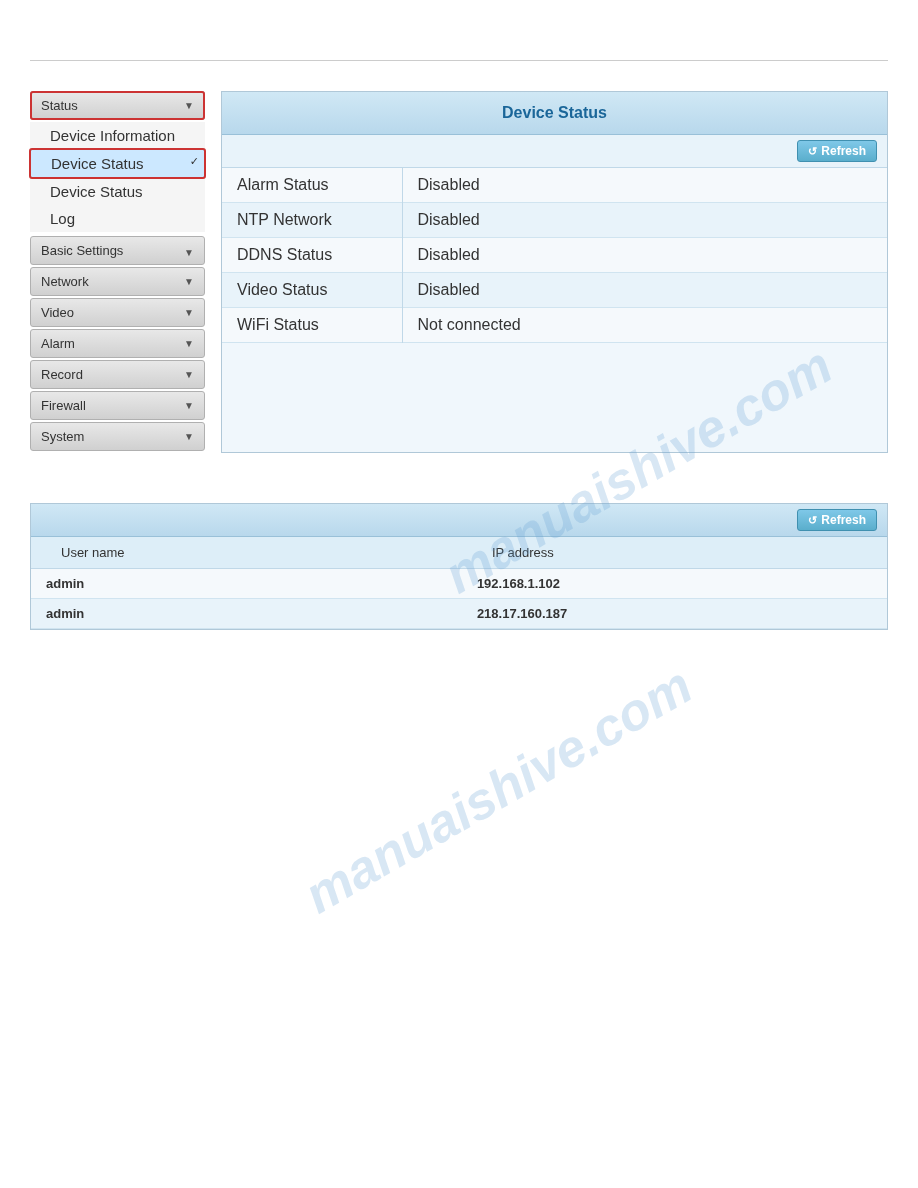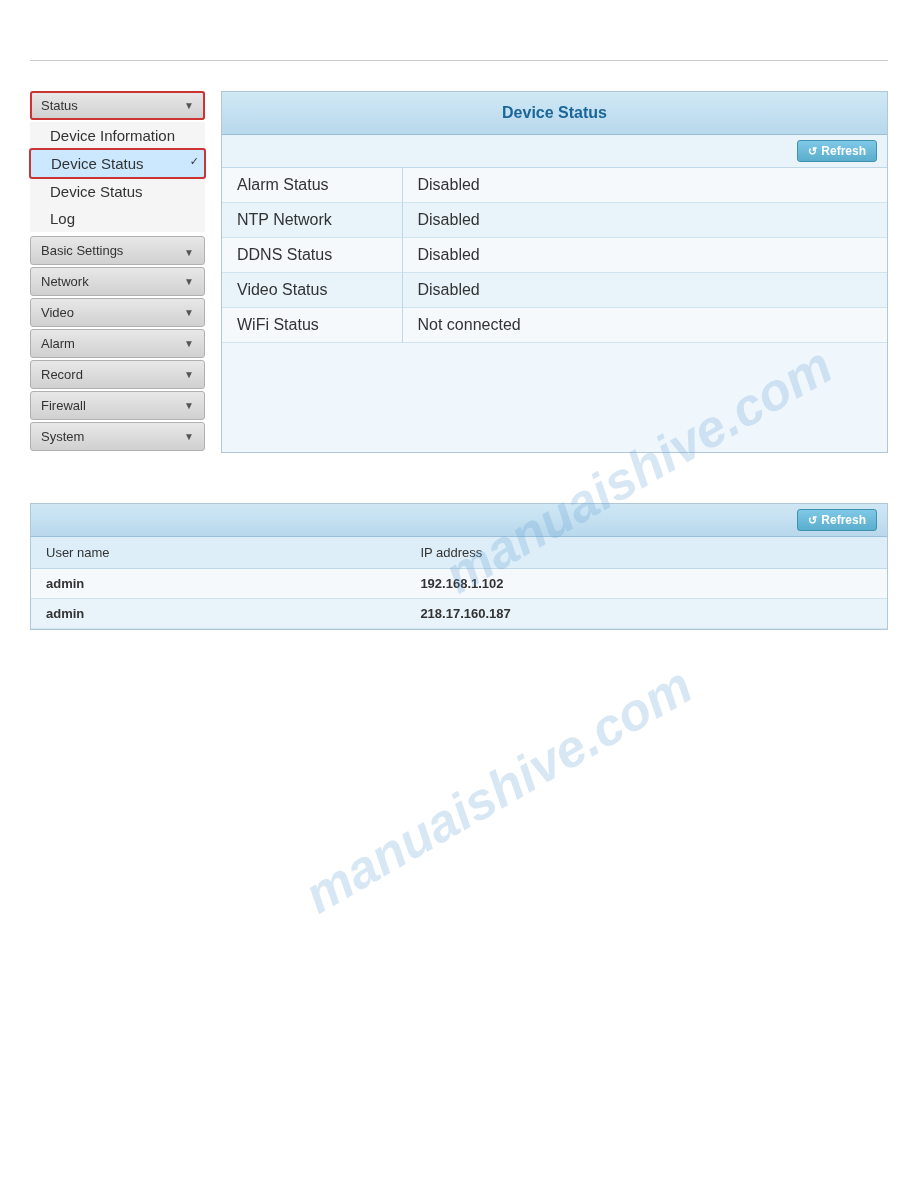--- a/index.html
+++ b/index.html
@@ -209,21 +209,21 @@
       border-bottom: 1px solid #99c0d8;
     }
 
     .session-table {
       width: 100%;
       border-collapse: collapse;
     }
 
     .session-table th {
       background: #ddeef8;
-      padding: 8px 15px;
+      padding: 8px 30px;
       font-size: 13px;
       font-weight: normal;
       text-align: left;
       color: #333;
       border-bottom: 1px solid #c0d8e8;
     }
 
     .session-table td {
       padding: 7px 15px;
       font-size: 13px;

